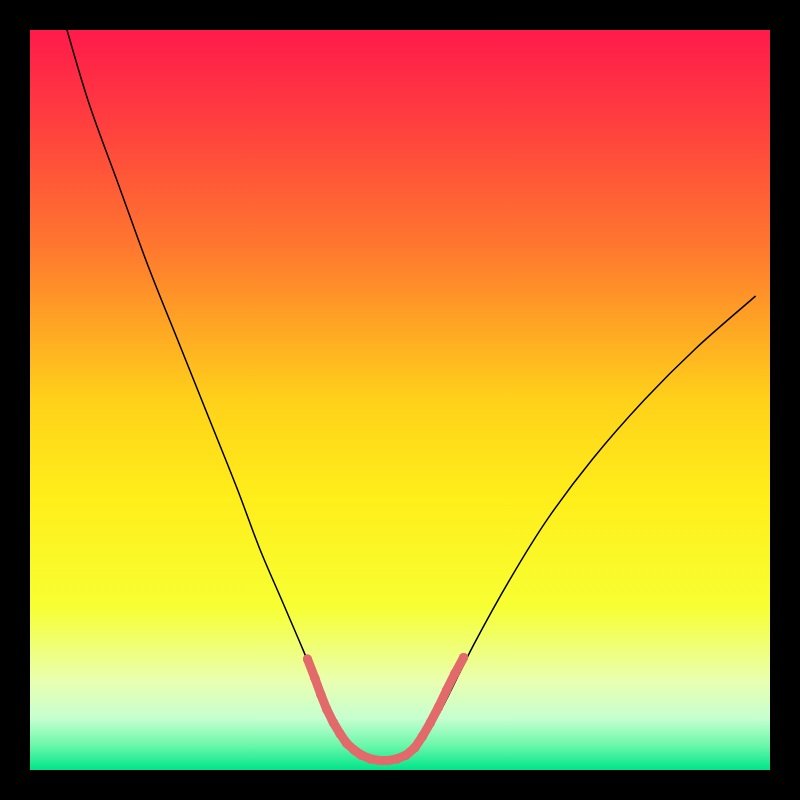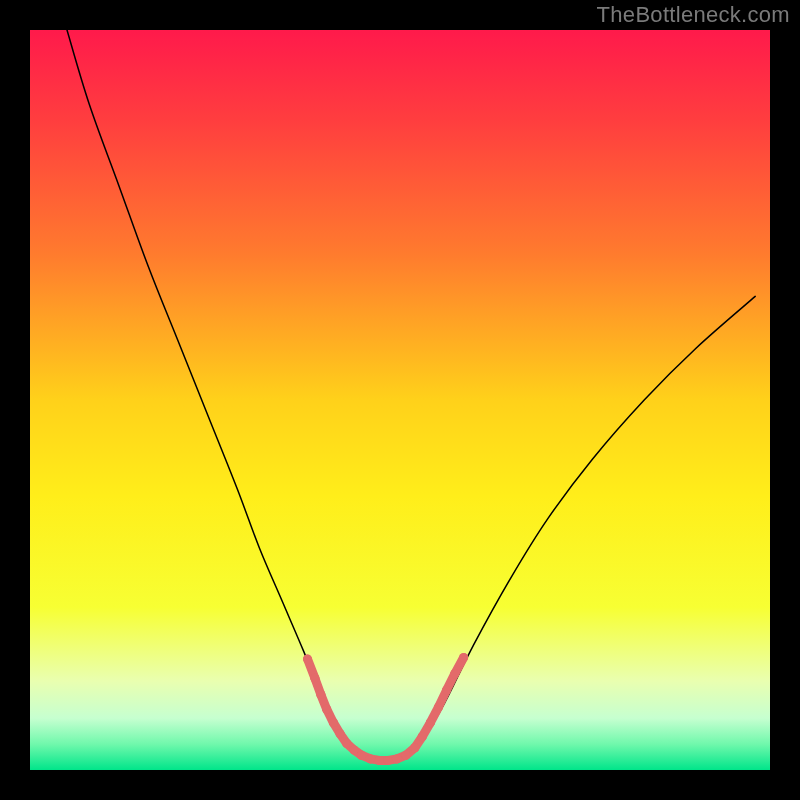--- a/index.html
+++ b/index.html
@@ -35,21 +35,20 @@
     top: 30px;
     width: 740px;
     height: 740px;
   }
   svg { display: block; }
 </style>
 </head>
 <body>
 
 <div class="frame">
-  <div class="watermark">TheBottleneck.com</div>
 
   <div class="plot-wrap">
     <svg id="chart-svg" width="740" height="740" viewBox="0 0 740 740">
       <defs>
         <linearGradient id="bg-grad" x1="0" y1="0" x2="0" y2="1">
             <stop offset="0%" stop-color="#ff1a4b"></stop>
             <stop offset="12%" stop-color="#ff3d3f"></stop>
             <stop offset="30%" stop-color="#ff7a2e"></stop>
             <stop offset="50%" stop-color="#ffd11a"></stop>
             <stop offset="63%" stop-color="#ffee1a"></stop>

